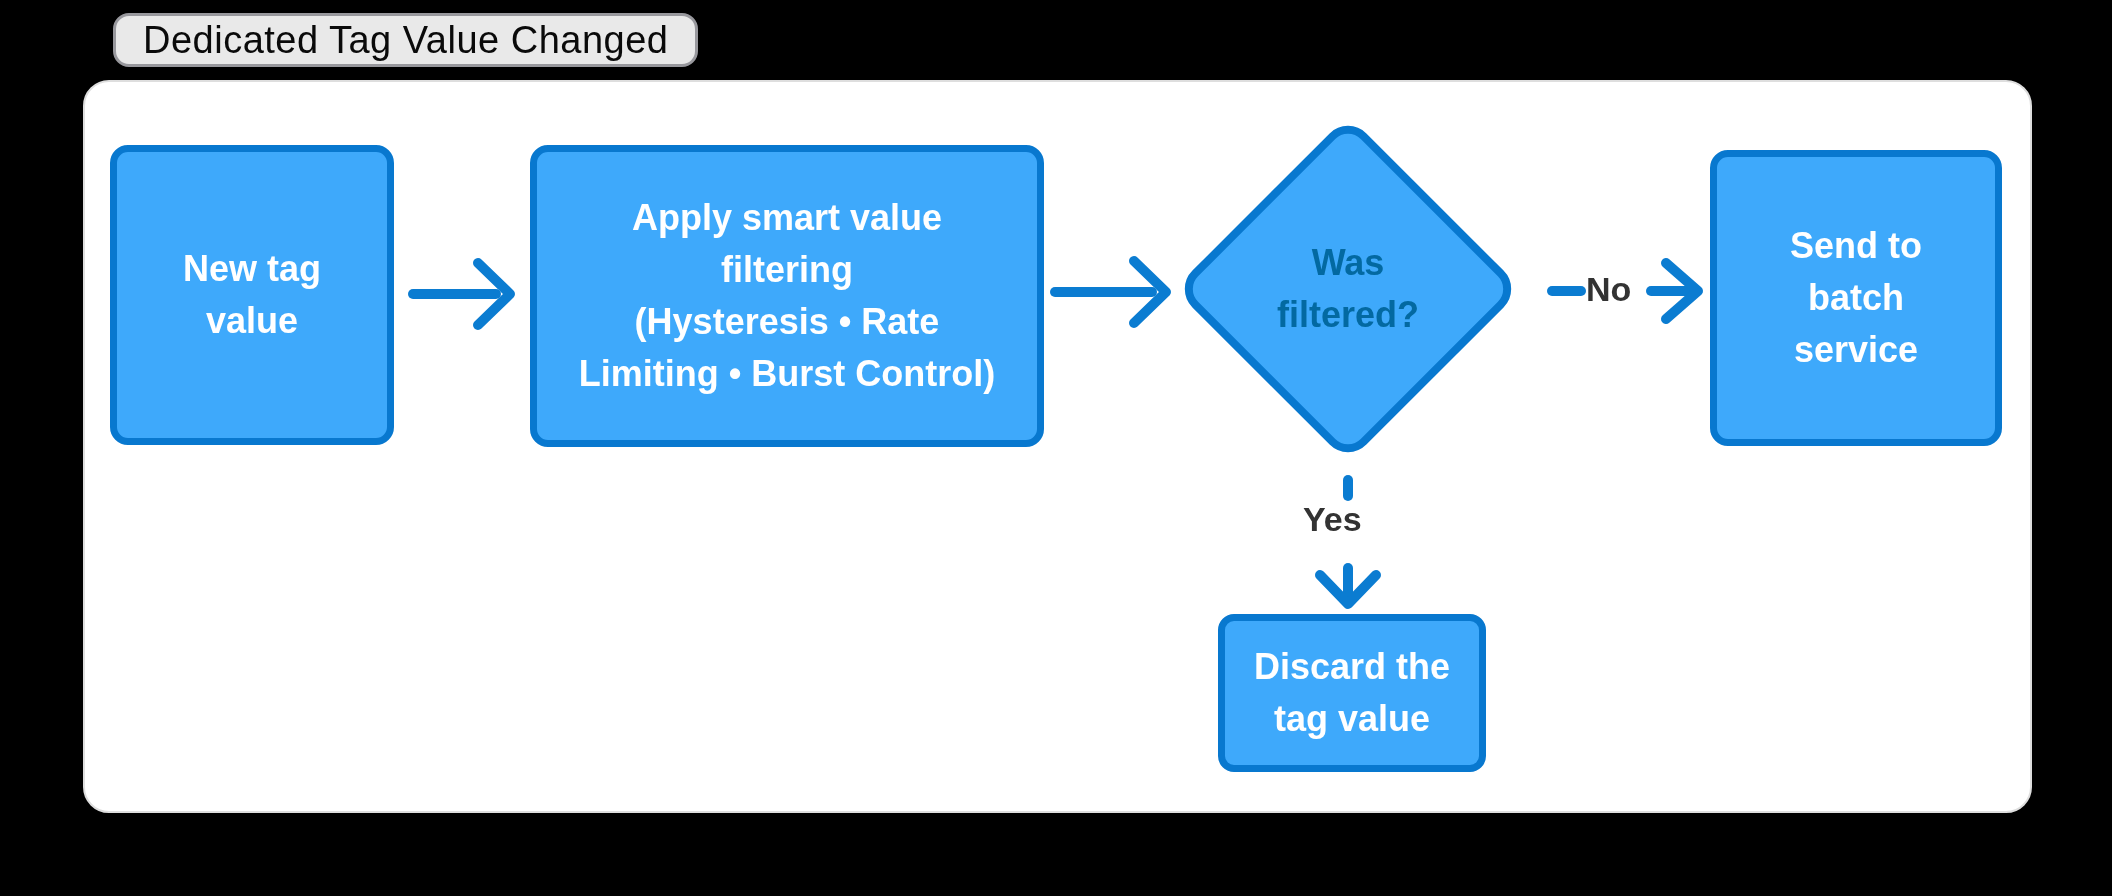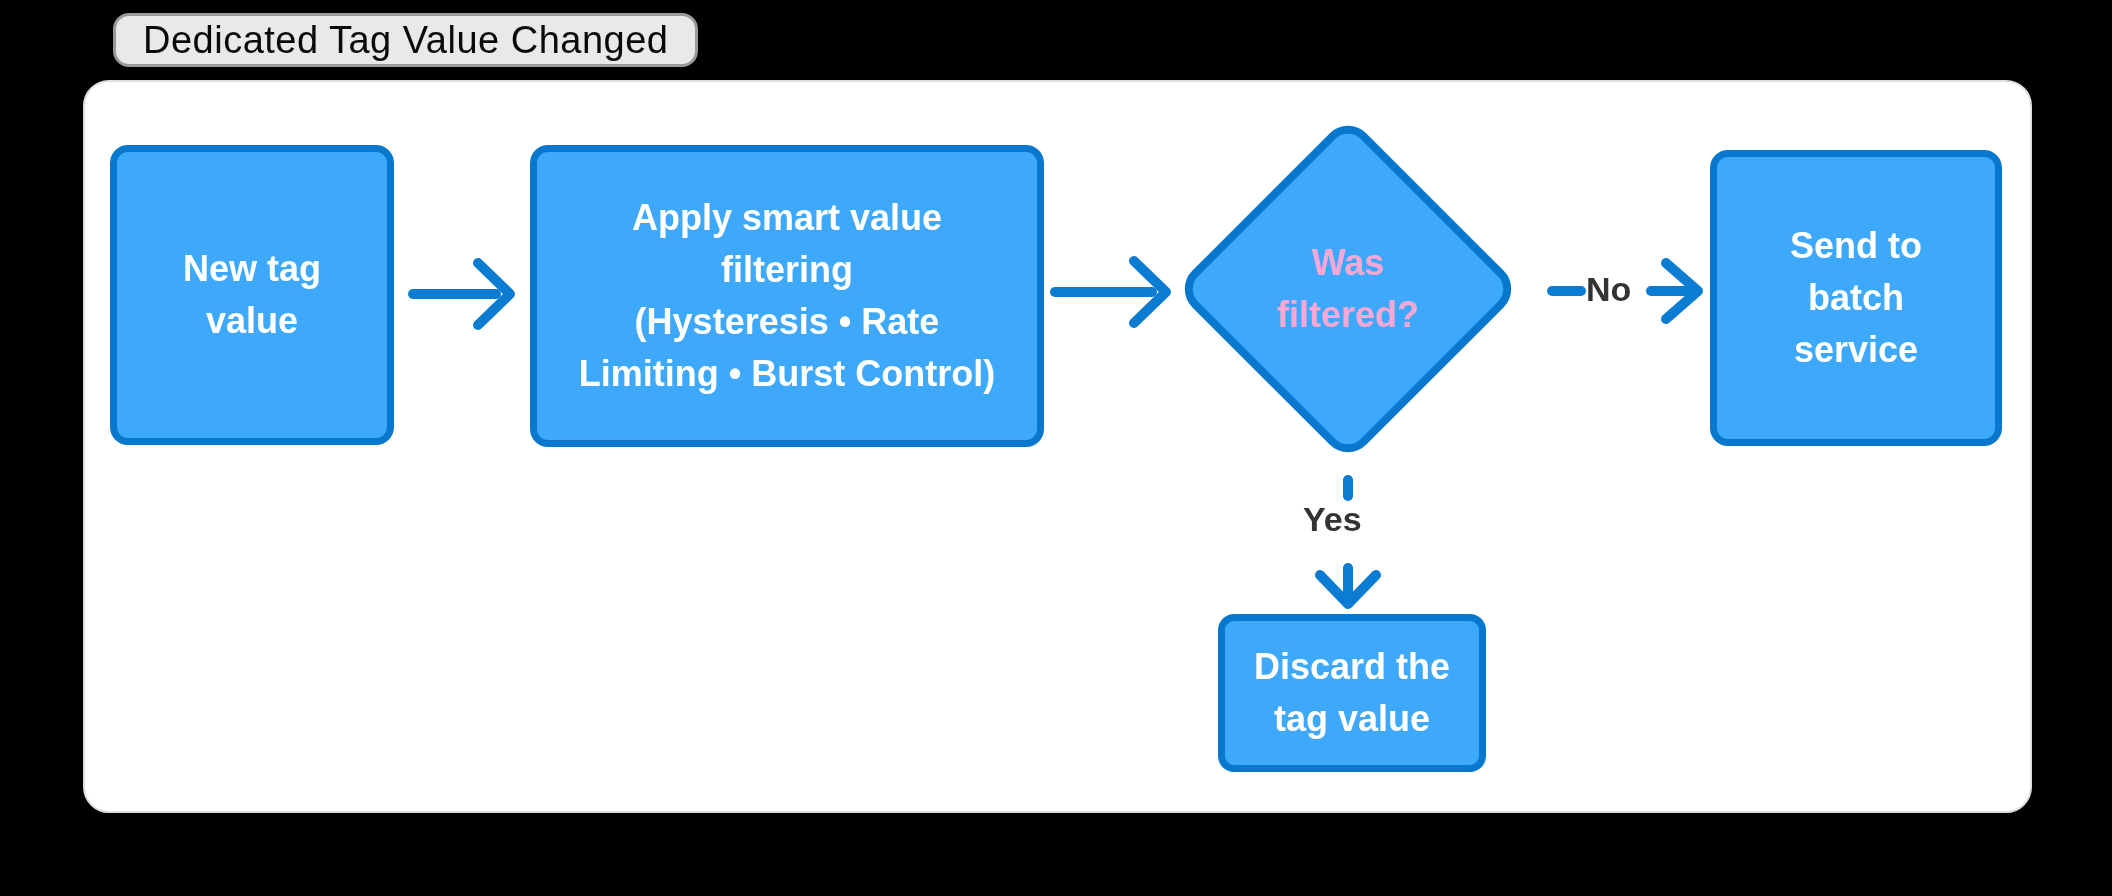--- a/index.html
+++ b/index.html
@@ -80,21 +80,21 @@
   .diamond-label {
     position: absolute;
     left: 1225px;
     top: 166px;
     width: 246px;
     height: 246px;
     display: flex;
     align-items: center;
     justify-content: center;
     text-align: center;
-    color: #f9a8d4;
+    color: #0369a1;
     font-weight: 700;
     font-size: 36px;
     line-height: 52px;
     white-space: pre-line;
   }
   .connectors {
     position: absolute;
     left: 0;
     top: 0;
     pointer-events: none;

